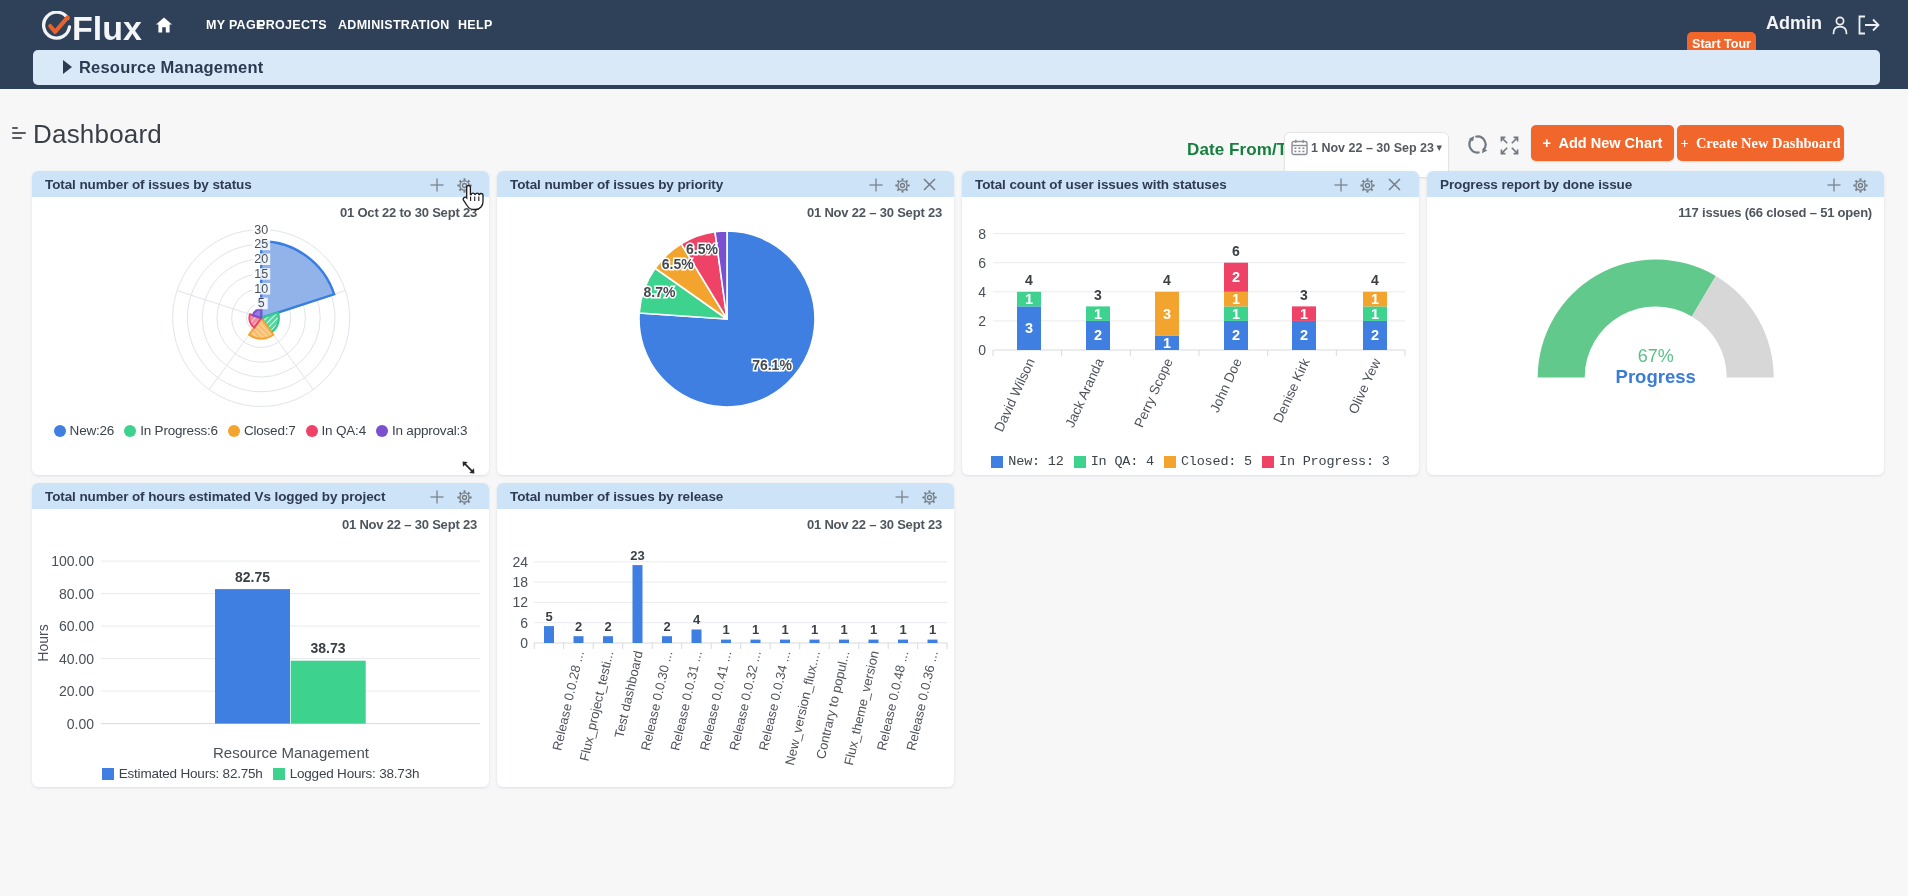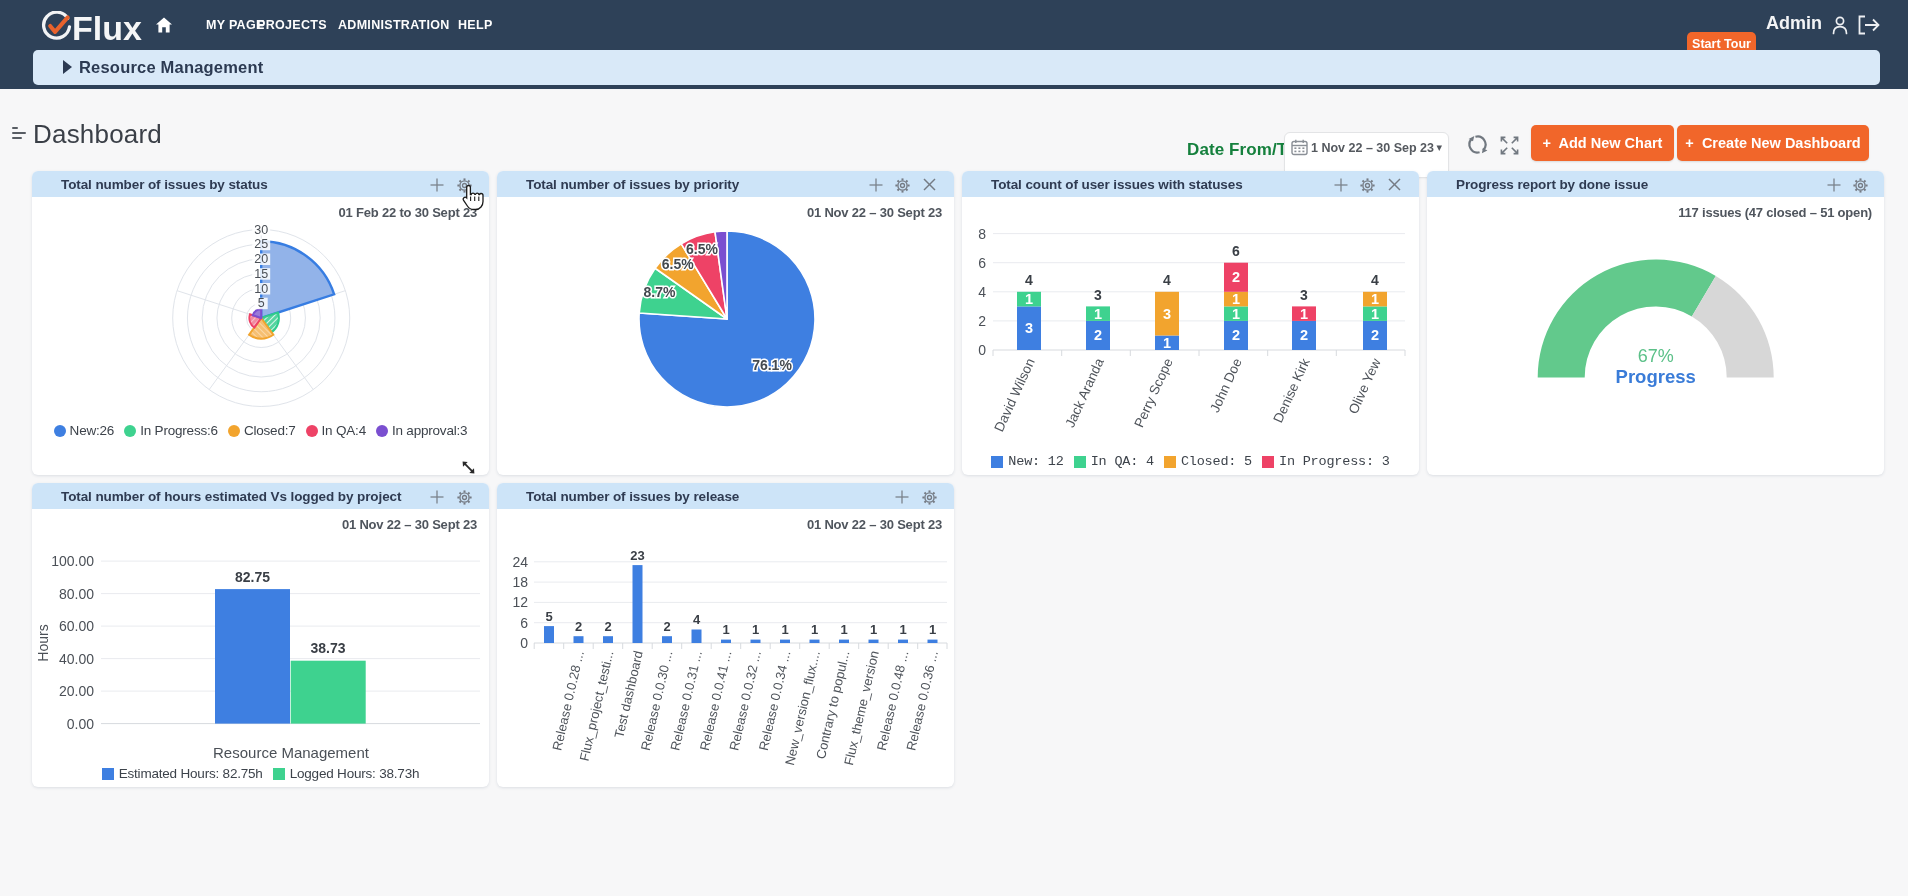--- a/index.html
+++ b/index.html
@@ -17,21 +17,21 @@
 .rmbar .txt { position:absolute; left:46px; top:8px; color:#2c3a52; font-size:16.5px; font-weight:700; letter-spacing:0.2px; }
 .dashtitle { position:absolute; left:33px; top:119px; color:#3a3f47; font-size:26px; font-weight:500; letter-spacing:0.2px; }
 .hamb { position:absolute; left:12px; top:127px; width:15px; height:13px; }
 .hamb div { background:#585d64; height:2px; margin-bottom:2.8px; border-radius:1px; }
 .datelbl { position:absolute; left:1187px; top:140px; color:#15803d; font-size:17px; font-weight:700; letter-spacing:0.1px; }
 .datebox { position:absolute; left:1284px; top:132px; width:165px; height:46px; background:#fff; border:1px solid #e3e4e6; border-radius:6px; box-shadow:0 1px 2px rgba(0,0,0,0.04); }
 .datebox .dtxt { position:absolute; left:26px; top:8px; font-size:12.5px; color:#55595f; font-weight:600; white-space:nowrap; }
 .obtn { position:absolute; top:125px; height:36px; background:#f1662a; border-radius:5px; color:#fff; font-weight:700; font-size:14.5px; text-align:center; box-shadow:0 1px 2px rgba(0,0,0,0.12); }
 .card { position:absolute; width:457px; height:304px; background:#fff; border-radius:6px; box-shadow:0 1px 3px rgba(40,60,90,0.13); }
 .chead { position:absolute; left:0; top:0; right:0; height:26px; background:#cde4f8; border-radius:6px 6px 0 0; }
-.chead .t { position:absolute; left:13px; top:5.5px; font-size:13.5px; font-weight:700; color:#2f3b52; letter-spacing:-0.1px;margin-left:16px; }
+.chead .t { position:absolute; left:13px; top:5.5px; font-size:13.5px; font-weight:700; color:#2f3b52; letter-spacing:-0.1px; }
 .cdate { position:absolute; right:12px; top:34px; font-size:13px; font-weight:700; color:#4f555d; letter-spacing:-0.2px; }
 .legend { position:absolute; display:flex; justify-content:center; width:100%; font-size:13.5px; color:#3d434b; letter-spacing:-0.2px; }
 .legend .it { display:flex; align-items:center; margin:0 5px; white-space:nowrap; }
 .legend .dot { width:12px; height:12px; border-radius:50%; margin-right:4px; }
 .legend .sq { width:12px; height:12px; margin-right:5px; }
 svg text { font-family:"Liberation Sans", sans-serif; }
 .ico { position:absolute; top:7px; }
 </style>
 </head>
 <body>
@@ -97,21 +97,21 @@
     <path d="M8.3 1.9 L7.0 7.2 L2.6 5.0 Z" fill="#717880"></path>
     <path d="M15.9 19.2 L16.9 13.9 L21.4 16.4 Z" fill="#717880"></path>
   </svg>
 <svg style="position:absolute;left:1500px;top:136px;" width="19" height="19" viewBox="0 0 19 19" stroke="#717880" stroke-width="1.6" fill="none">
     <path d="M7.2 7.2 L1.6 1.6 M1.4 5.4 L1.4 1.4 L5.4 1.4"></path>
     <path d="M11.8 7.2 L17.4 1.6 M13.6 1.4 L17.6 1.4 L17.6 5.4"></path>
     <path d="M7.2 11.8 L1.6 17.4 M1.4 13.6 L1.4 17.6 L5.4 17.6"></path>
     <path d="M11.8 11.8 L17.4 17.4 M17.6 13.6 L17.6 17.6 L13.6 17.6"></path>
   </svg>
 <div class="obtn" style="left:1531px; width:143px;"><span style="line-height:36px;">+&nbsp; Add New Chart</span></div>
-<div class="obtn" style="left:1677px; width:192px;"><span style="line-height:36px;">+&nbsp; Create New Dashboard</span></div>
+<div class="obtn" style="left:1677px; width:167px;font-family:Liberation Serif, serif;"><span style="line-height:36px;">+&nbsp; Create New Dashboard</span></div>
 
 <div class="card" id="c1" style="left:32px; top:171px;">
   <div class="chead">
       <div class="t">Total number of issues by status</div>
     <svg class="ico" style="left:398px;" width="14" height="14" viewBox="0 0 14 14" stroke="#7b828b" stroke-width="1.3">
         <line x1="7" y1="0.5" x2="7" y2="13.5"></line>
         <line x1="0.5" y1="7" x2="13.5" y2="7"></line>
       </svg>
     <svg class="ico" style="left:425px;" width="15" height="15" viewBox="0 0 15 15" stroke="#757b84" fill="none">
         <circle cx="7.5" cy="7.5" r="4.6" stroke-width="1.4"></circle>
@@ -129,21 +129,21 @@
       </svg>
   </div>
   <svg style="position:absolute;left:430px;top:13px;z-index:9;" width="22" height="27" viewBox="0 0 22 27">
       <path d="M6.5 1.5 C7.6 1.5 8.4 2.3 8.4 3.4 L8.4 10.5 L9.2 10.5 C9.3 9.6 10.1 9.1 11 9.1 C11.9 9.1 12.6 9.6 12.8 10.4 L13.5 10.4 C13.7 9.7 14.4 9.2 15.2 9.2 C16 9.2 16.7 9.7 16.9 10.5 L17.5 10.5 C17.7 9.9 18.4 9.5 19.1 9.5 C20.2 9.5 21 10.3 21 11.4 L21 17.5 C21 21.5 18.2 25.5 13.5 25.5 L11.5 25.5 C8.6 25.5 6.9 24.2 5.4 22 L1.6 16.4 C1 15.5 1.1 14.4 1.9 13.7 C2.7 13 3.9 13.1 4.6 13.9 L4.7 14 L4.7 3.4 C4.7 2.3 5.4 1.5 6.5 1.5 Z" fill="#fff" stroke="#1a1a1a" stroke-width="1.3"></path>
       <g stroke="#1a1a1a" stroke-width="1.1">
         <line x1="8.6" y1="12.5" x2="8.6" y2="17"></line>
         <line x1="12.7" y1="12.5" x2="12.7" y2="17"></line>
         <line x1="16.8" y1="12.5" x2="16.8" y2="17"></line>
       </g>
     </svg>
-  <div class="cdate">01 Feb 22 to 30 Sept 23</div>
+  <div class="cdate">01 Oct 22 to 30 Sept 23</div>
   <svg style="position:absolute;left:0;top:0;" width="457" height="250" viewBox="0 0 457 250">
     <defs>
       <pattern id="hatchG" width="4" height="4" patternUnits="userSpaceOnUse" patternTransform="rotate(45)">
           <rect width="4" height="4" fill="#55d5a0"></rect>
           <line x1="0" y1="0" x2="0" y2="4" stroke="#fff" stroke-width="1.6"></line>
         </pattern>
       <pattern id="hatchO" width="4" height="4" patternUnits="userSpaceOnUse" patternTransform="rotate(-45)">
           <rect width="4" height="4" fill="#f6bf72"></rect>
           <line x1="0" y1="0" x2="0" y2="4" stroke="#fce3bc" stroke-width="1.4"></line>
         </pattern>
@@ -382,21 +382,21 @@
           <line x1="7.5" y1="12.6" x2="7.5" y2="14.6"></line>
           <line x1="0.4" y1="7.5" x2="2.4" y2="7.5"></line>
           <line x1="12.6" y1="7.5" x2="14.6" y2="7.5"></line>
           <line x1="2.5" y1="2.5" x2="3.9" y2="3.9"></line>
           <line x1="11.1" y1="11.1" x2="12.5" y2="12.5"></line>
           <line x1="2.5" y1="12.5" x2="3.9" y2="11.1"></line>
           <line x1="11.1" y1="3.9" x2="12.5" y2="2.5"></line>
         </g>
       </svg>
   </div>
-  <div class="cdate">117 issues (47 closed – 51 open)</div>
+  <div class="cdate">117 issues (66 closed – 51 open)</div>
   <svg style="position:absolute;left:0;top:0;" width="457" height="290" viewBox="0 0 457 290">
     <path d="M110.70 206.50 A118 118 0 0 1 288.77 104.93 L264.84 145.39 A71 71 0 0 0 157.70 206.50 Z" fill="#62c98c"></path>
     <path d="M288.77 104.93 A118 118 0 0 1 346.70 206.50 L299.70 206.50 A71 71 0 0 0 264.84 145.39 Z" fill="#d7d7d7"></path>
     <text x="228.7" y="191" font-size="18" fill="#5bc088" text-anchor="middle">67%</text>
     <text x="228.7" y="212" font-size="18.5" font-weight="bold" fill="#3a7cd8" text-anchor="middle">Progress</text>
   </svg>
 </div>
 
 <div class="card" id="c5" style="left:32px; top:483px;">
   <div class="chead">

